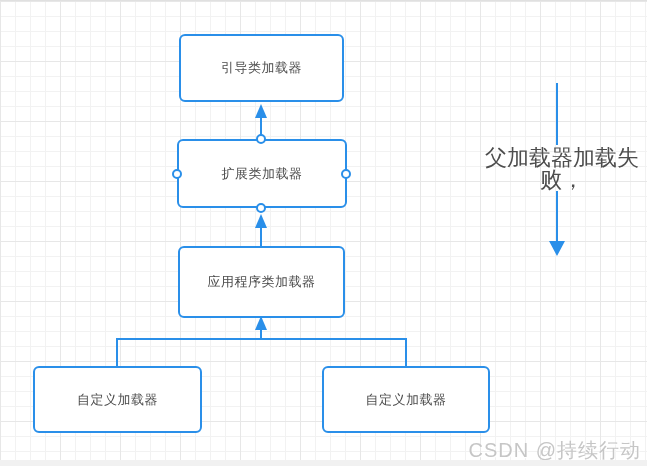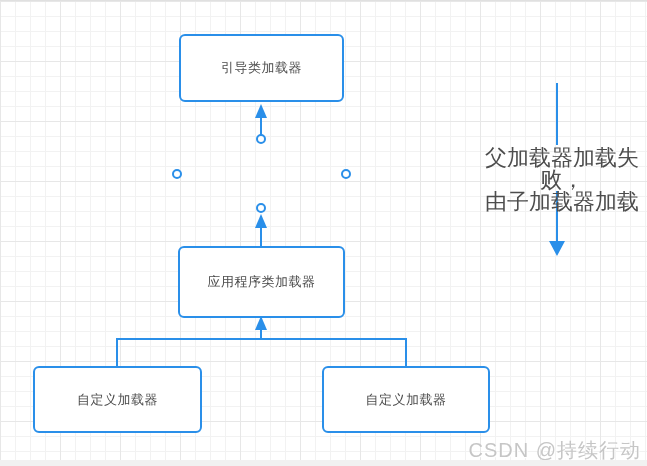--- a/index.html
+++ b/index.html
@@ -110,40 +110,42 @@
 
   <div class="line eC-horiz"></div>
   <div class="line eC-vleft"></div>
   <div class="line eC-vright"></div>
   <div class="line eC-stem"></div>
   <div class="arrow-up eC-head"></div>
 
   <div class="node node-bootstrap">
     <span>引导类加载器</span>
   </div>
+  <div class="node node-extension">
+    <span>扩展类加载器</span>
+  </div>
   <div class="node node-application">
     <span>应用程序类加载器</span>
   </div>
   <div class="node node-custom-left">
     <span>自定义加载器</span>
   </div>
   <div class="node node-custom-right">
     <span>自定义加载器</span>
   </div>
 
   <div class="handle h-top"></div>
   <div class="handle h-bottom"></div>
   <div class="handle h-left"></div>
   <div class="handle h-right"></div>
 
   <div class="line ann-line-top"></div>
   <div class="line ann-line-bottom"></div>
   <div class="arrow-down ann-head"></div>
   <div class="annotation">
     <div>父加载器加载失败，</div>
-    <div>由子加载器加载</div>
   </div>
 
   <div class="watermark">CSDN @持续行动</div>
 
   <div class="bottom-strip"></div>
 
 </div>
 
 </body></html>

